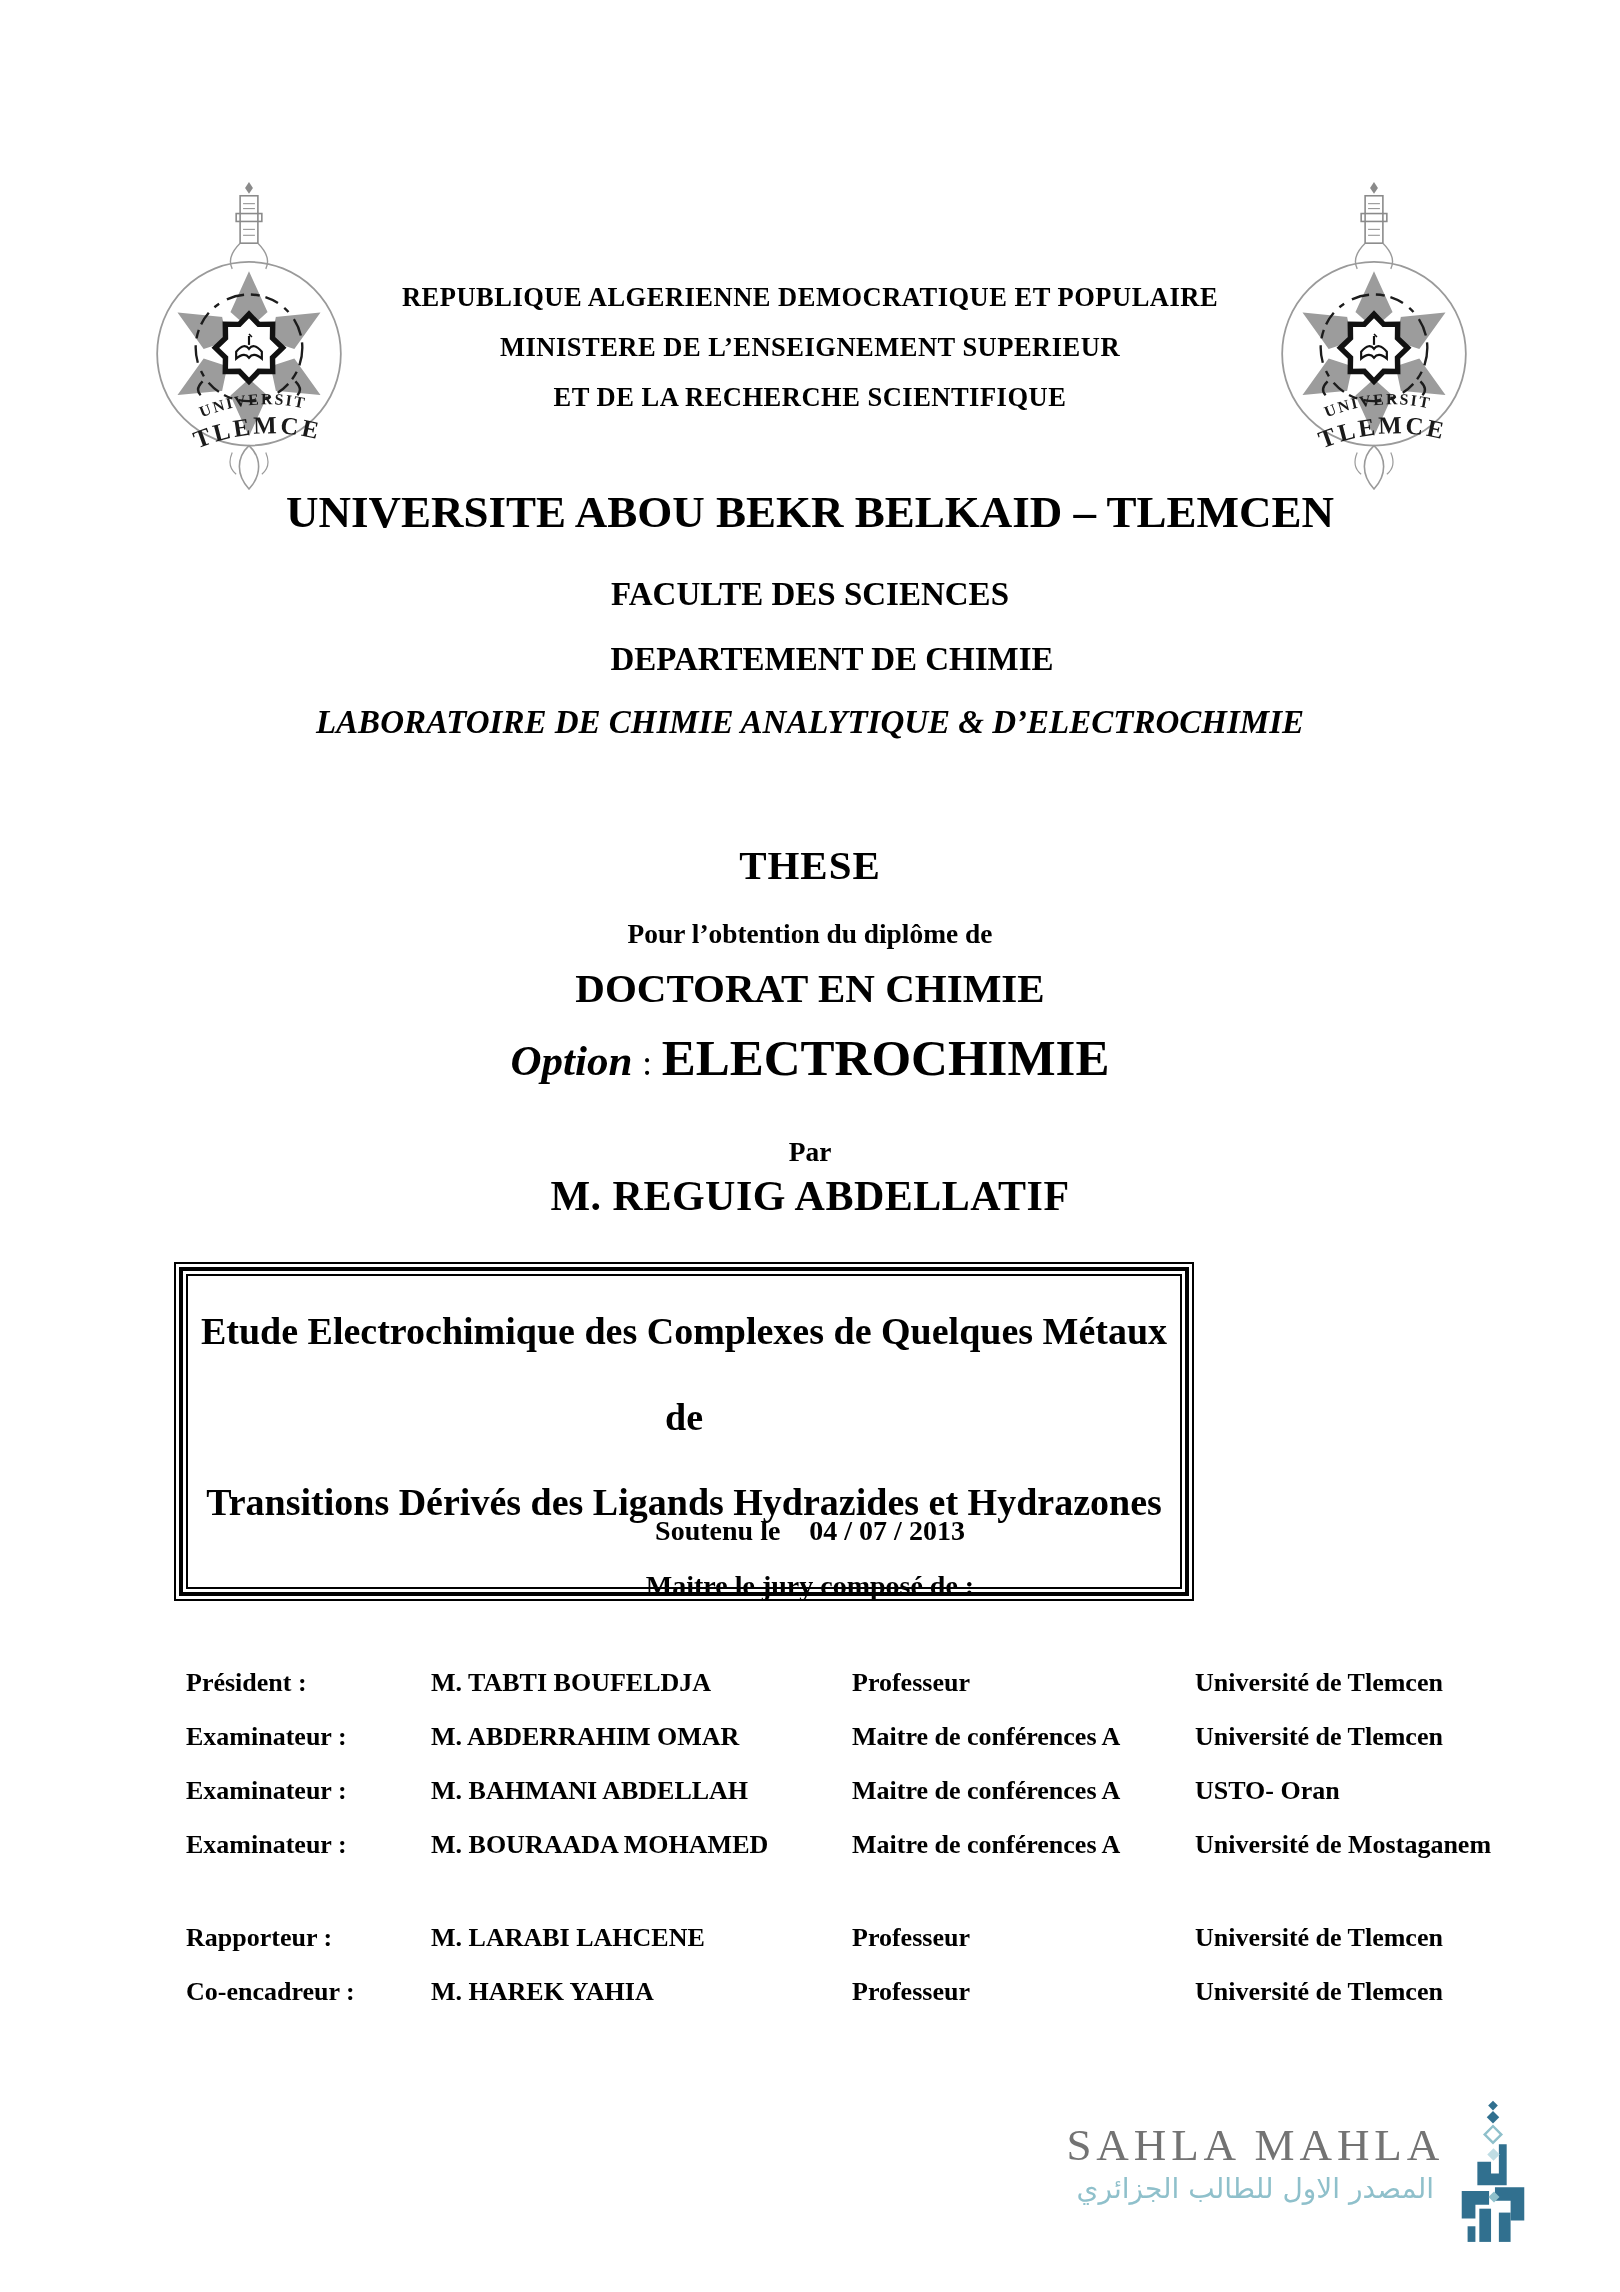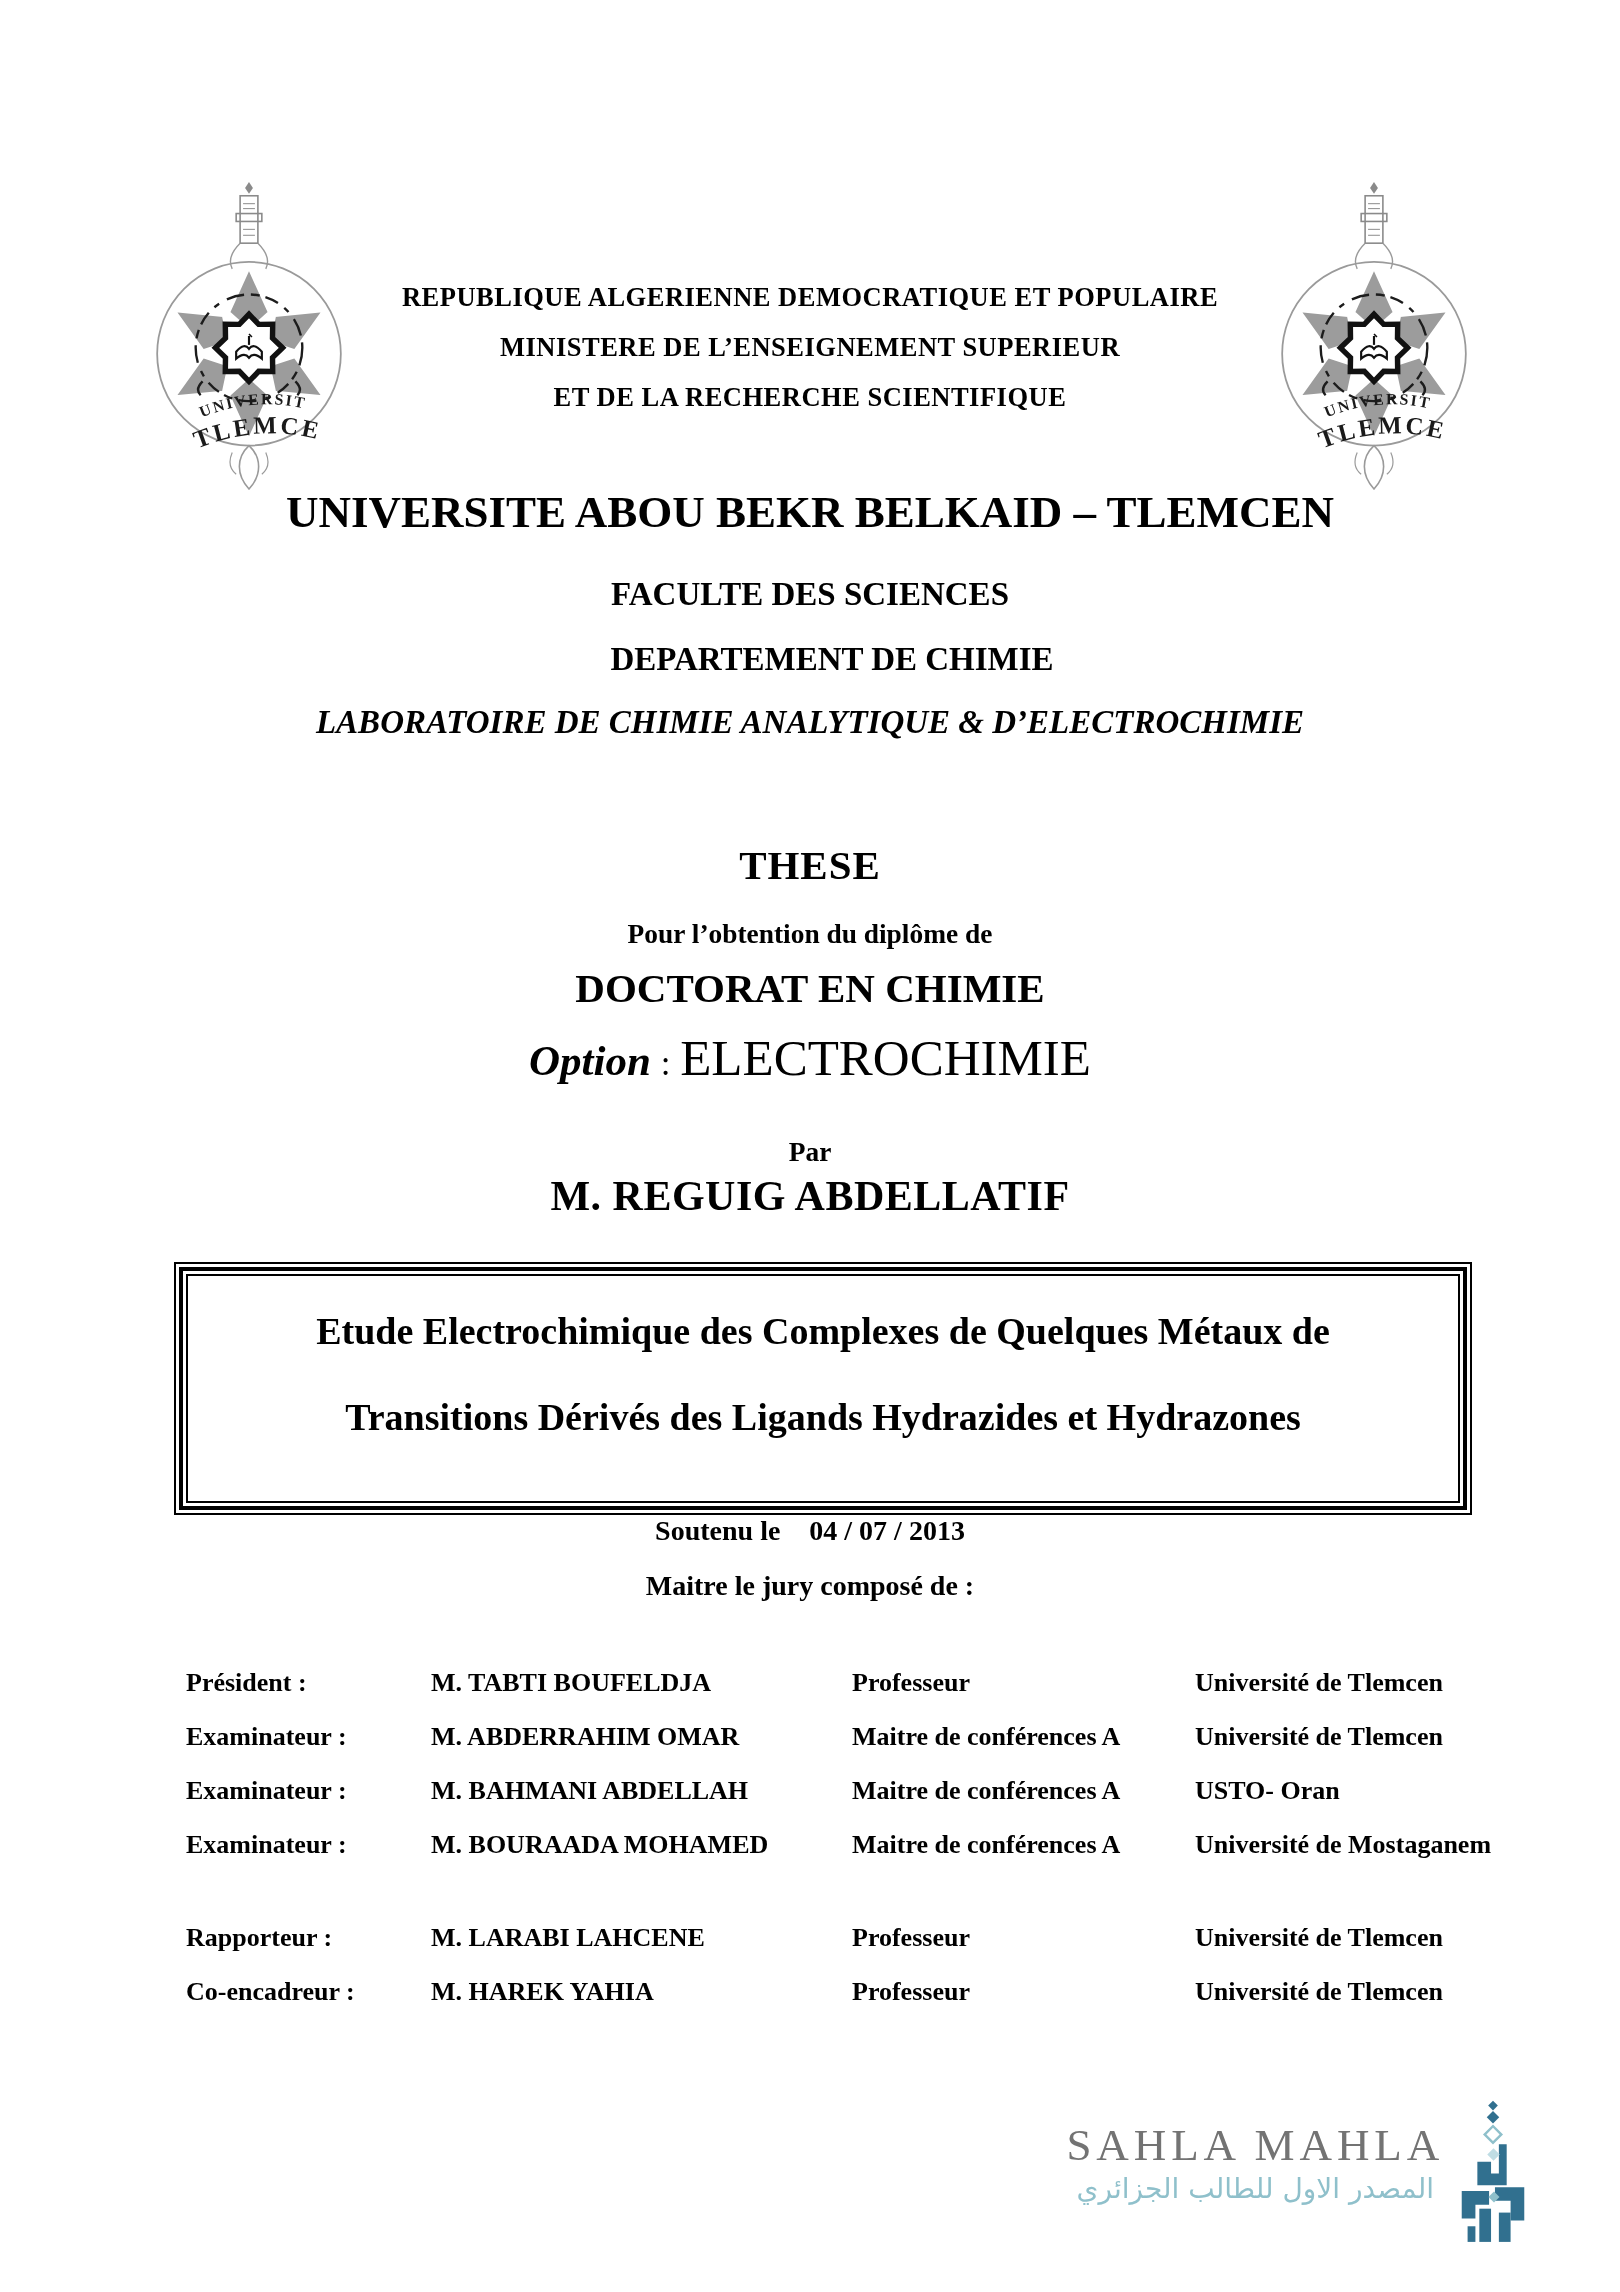--- a/index.html
+++ b/index.html
@@ -21,25 +21,25 @@
   .univ-name{top:486px;font-size:45px;}
   .faculty{top:576px;font-size:33px;}
   .department{top:641px;font-size:33px;margin-left:44px;}
   .laboratory{top:704px;font-size:33px;font-style:italic;}
   .these{top:841px;font-size:41px;letter-spacing:1px;}
   .purpose{top:919px;font-size:27.4px;}
   .degree{top:964px;font-size:41px;}
   .option-line{top:1029px;font-size:35px;}
   .option-label{font-size:43px;font-style:italic;font-weight:bold;}
   .option-sep{font-size:35px;font-weight:normal;padding:0 9.8px;}
-  .option-value{font-size:51px;font-weight:normal;}
+  .option-value{font-size:51px;font-weight:bold;}
   .par{top:1137px;font-size:27.4px;}
   .author{top:1172px;font-size:42px;letter-spacing:0.5px;}
 
-  .title-box{position:absolute;top:1262px;left:174px;width:1298px;
+  .title-box{position:absolute;top:1262px;left:174px;width:1020px;
     border:2px solid #000;padding:2.9px;box-sizing:border-box;}
   .title-box-mid{border:4.9px solid #000;padding:2.9px;}
   .title-box-inner{border:2px solid #000;padding:13.7px 9.8px 41px;
     text-align:center;font-weight:bold;font-size:38px;line-height:2.25;}
 
   .soutenu{top:1515px;font-size:28px;}
   .soutenu .date{margin-left:29px;}
   .devant{top:1570px;font-size:28px;}
 
   .jury{position:absolute;top:1656px;left:186px;right:88px;font-weight:bold;font-size:26px;}

